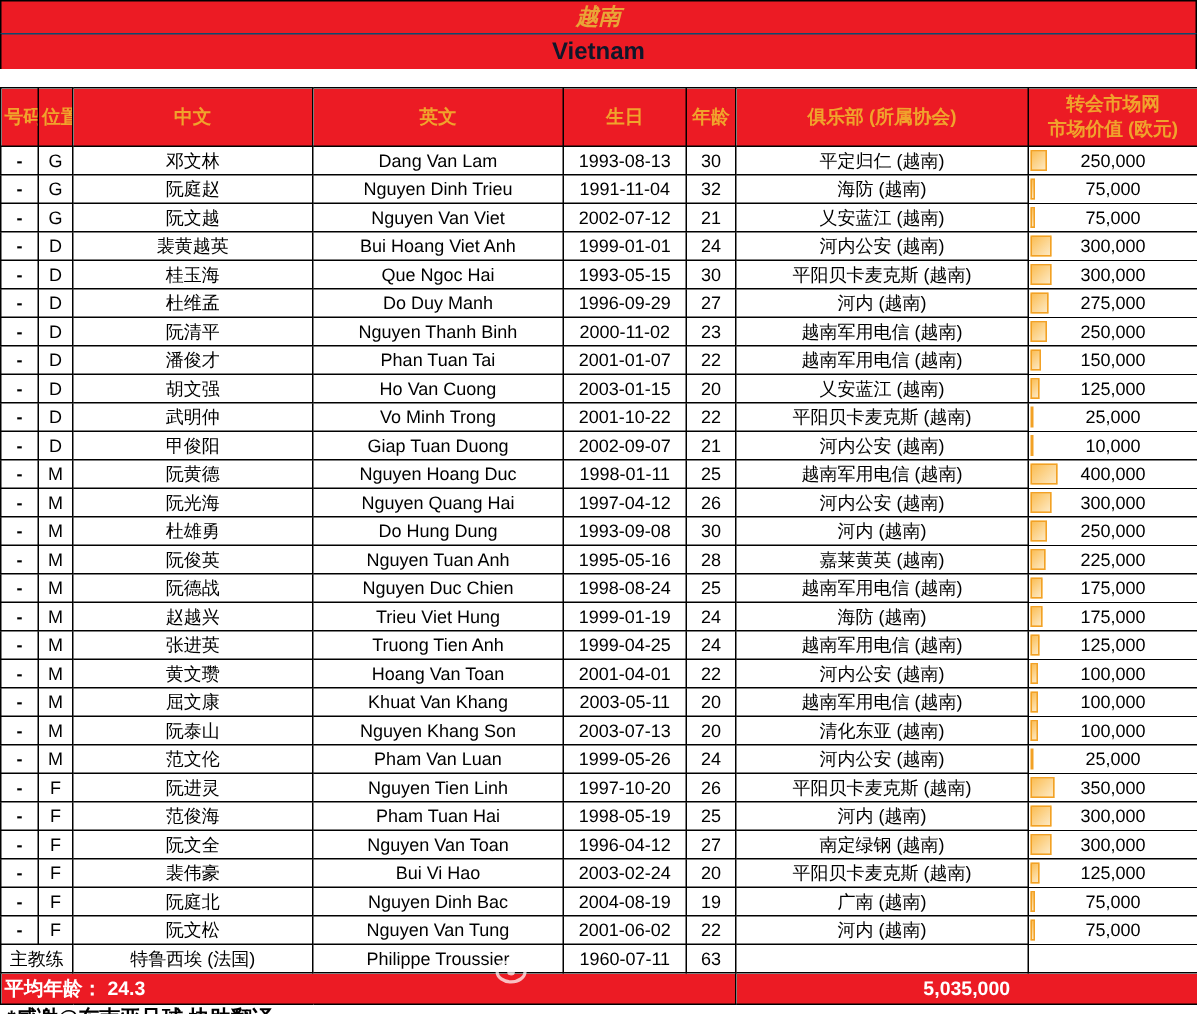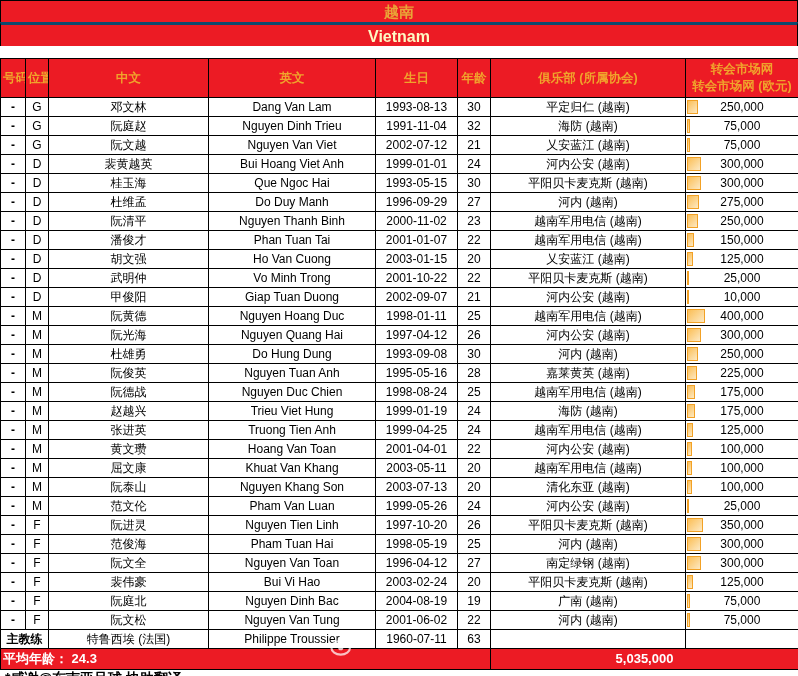--- a/index.html
+++ b/index.html
@@ -14,22 +14,22 @@
   .titlebar{
     box-sizing:border-box;
     width:798px;
     background:#EC1B24;
     border:1px solid #000;
     border-bottom:none;
     text-align:center;
     font-weight:bold;
     color:#E9A437;
   }
-  .title-cn{height:22px;line-height:21px;font-size:15px;}
-  .title-en{height:24px;line-height:23px;font-size:16px;border-top:3px solid #0c4a6e;color:#fef9c3;}
+  .title-cn{height:22px;line-height:21px;font-size:15px;font-style:italic;}
+  .title-en{height:24px;line-height:23px;font-size:16px;border-top:1px solid #0c4a6e;color:#0f172a;}
   table.roster{
     border-collapse:collapse;
     table-layout:fixed;
     width:798px;
     margin-top:12px;
   }
   table.roster td,table.roster th{
     box-sizing:border-box;
     border:1px solid #000;
     padding:0 2px;
@@ -51,21 +51,21 @@
   tr.datarow td{font-size:12px;color:#000;background:#fff;text-align:center;line-height:18px;}
   td.numcell{background:#EC1B24;color:#F0A32C;font-weight:bold;}
   td.valuecell{position:relative;text-align:right;padding-right:6px;}
   .databar{
     position:absolute;
     left:1px;top:2px;bottom:2px;
     background:linear-gradient(135deg,#FBBE55 0%,#FDE9C3 100%);
     border:1px solid #F2A125;
     box-sizing:border-box;
   }
-  td.coach-label{background:#EC1B24;color:#F0A32C;font-weight:bold;font-size:12.5px;}
+  td.coach-label{background:#EC1B24;color:#F0A32C;font-weight:normal;font-size:12.5px;}
   tr.summaryrow{height:21px;}
   tr.summaryrow td{
     background:#EC1B24;
     color:#ffffff;
     font-weight:bold;
     font-size:13px;
     line-height:20px;
   }
   td.sum-left{text-align:left;padding-left:4px;}
   td.sum-right{text-align:center;padding-right:6px;}
@@ -117,21 +117,21 @@
       <tr>
         <th class="hdr">号码</th>
         <th class="hdr">位置</th>
         <th class="hdr">中文</th>
         <th class="hdr">英文</th>
         <th class="hdr">生日</th>
         <th class="hdr">年龄</th>
         <th class="hdr">俱乐部 (所属协会)</th>
         <th class="hdr">
           <span>转会市场网</span><br>
-          <span>转会市场网 (欧元)</span>
+          <span>市场价值 (欧元)</span>
         </th>
       </tr>
     </thead>
     <tbody id="player-body">
         <tr class="datarow">
           <td class="numcell">-</td>
           <td>G</td>
           <td>邓文林</td>
           <td>Dang Van Lam</td>
           <td>1993-08-13</td>

